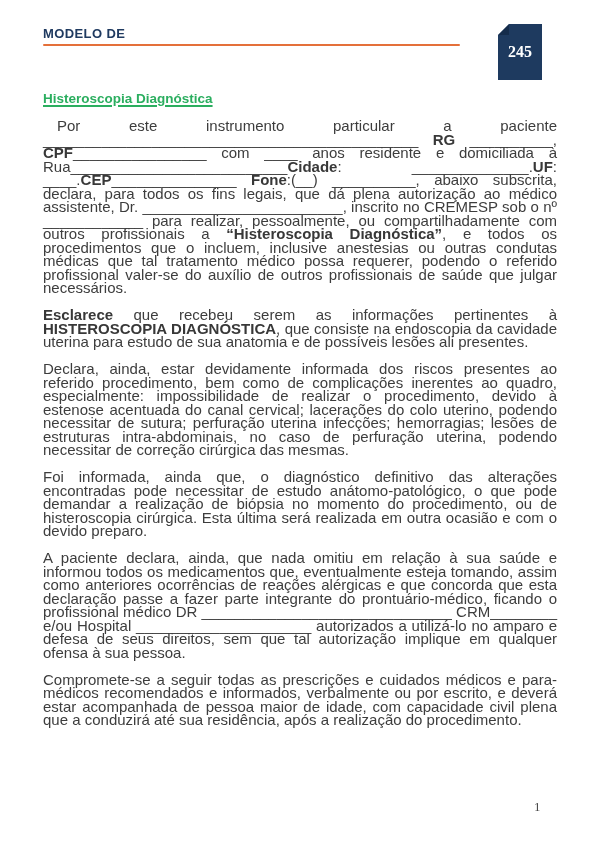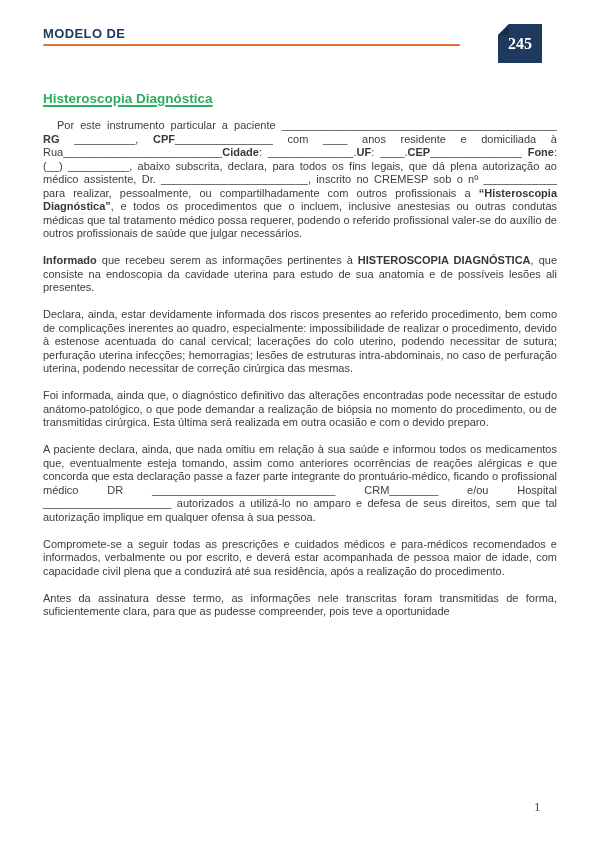--- a/index.html
+++ b/index.html
@@ -20,21 +20,21 @@
   .doc-title {
     font-size:27px; font-weight:400; color:#24416b;
     letter-spacing:0.4px;
   }
   .header-rule {
     margin-top:3px; width:417px; height:2px;
     background:#e4703a; border-radius:1px;
   }
   .badge {
     position:absolute; top:24px; right:58px;
-    width:44px; height:39px;
+    width:44px; height:56px;
     background:#1e3a5f;
     clip-path: polygon(11px 0, 100% 0, 100% 100%, 0 100%, 0 11px);
     display:flex; align-items:center; justify-content:center;
   }
   .badge::before {
     content:""; position:absolute; left:0; top:0;
     width:11px; height:11px; background:#152c4b;
     clip-path: polygon(0 100%, 100% 0, 100% 100%);
   }
   .badge-number {
@@ -46,21 +46,21 @@
     position:absolute; top:91px; left:43px;
     font-size:13.5px; font-weight:bold; color:#2bae5f;
     text-decoration:underline;
     text-decoration-thickness:1.5px;
     text-underline-offset:2px;
     margin:0;
   }
   
   .doc-body {
     position:absolute; top:119px; left:43px; width:514px;
-    font-size:11px; line-height:13.5px; color:#3d3d3d;
+    font-size:15px; line-height:13.5px; color:#3d3d3d;
     text-align:justify;
   }
   .doc-body p { margin:0 0 13.5px 0; }
   .doc-body p.indent { text-indent:14px; }
   .doc-body b { color:#383838; }
   
   .page-number {
     position:absolute; top:799px; left:534px;
     font-family:"Liberation Serif", serif;
     font-size:13px; color:#4a4a4a;
@@ -79,23 +79,22 @@
   </div>
 
   <div class="badge">
     <span class="badge-number">245</span>
   </div>
 
   <h2 class="section-heading">Histeroscopia Diagnóstica</h2>
 
   <div class="doc-body" id="doc-body">
       <p class="indent"><span>Por este instrumento particular a paciente _____________________________________________ </span><b>RG</b><span> __________, </span><b>CPF</b><span>________________ com ____ anos residente e domiciliada à Rua__________________________</span><b>Cidade</b><span>: ______________.</span><b>UF</b><span>: ____.</span><b>CEP</b><span>_______________ </span><b>Fone</b><span>:(__) __________, abaixo subscrita, declara, para todos os fins legais, que dá plena autorização ao médico assistente, Dr. ________________________, inscrito no CREMESP sob o nº ____________ para realizar, pessoalmente, ou compartilhadamente com outros profissionais a </span><b>“Histeroscopia Diagnóstica”</b><span>, e todos os procedimentos que o incluem, inclusive anestesias ou outras condutas médicas que tal tratamento médico possa requerer, podendo o referido profissional valer-se do auxílio de outros profissionais de saúde que julgar necessários.</span></p>
-      <p><b>Informado</b><span> que recebeu serem as informações pertinentes à </span><b>HISTEROSCOPIA DIAGNÓSTICA</b><span>, que consiste na endoscopia da cavidade uterina para estudo de sua anatomia e de possíveis lesões ali presentes.</span></p>
+      <p><b>Esclarece</b><span> que recebeu serem as informações pertinentes à </span><b>HISTEROSCOPIA DIAGNÓSTICA</b><span>, que consiste na endoscopia da cavidade uterina para estudo de sua anatomia e de possíveis lesões ali presentes.</span></p>
       <p><span>Declara, ainda, estar devidamente informada dos riscos presentes ao referido procedimento, bem como de complicações inerentes ao quadro, especialmente: impossibilidade de realizar o procedimento, devido à estenose acentuada do canal cervical; lacerações do colo uterino, podendo necessitar de sutura; perfuração uterina infecções; hemorragias; lesões de estruturas intra-abdominais, no caso de perfuração uterina, podendo necessitar de correção cirúrgica das mesmas.</span></p>
-      <p><span>Foi informada, ainda que, o diagnóstico definitivo das alterações encontradas pode necessitar de estudo anátomo-patológico, o que pode demandar a realização de biópsia no momento do procedimento, ou de transmitidas cirúrgica. Esta última será realizada em outra ocasião e com o devido preparo.</span></p>
+      <p><span>Foi informada, ainda que, o diagnóstico definitivo das alterações encontradas pode necessitar de estudo anátomo-patológico, o que pode demandar a realização de biópsia no momento do procedimento, ou de histeroscopia cirúrgica. Esta última será realizada em outra ocasião e com o devido preparo.</span></p>
       <p><span>A paciente declara, ainda, que nada omitiu em relação à sua saúde e informou todos os medicamentos que, eventualmente esteja tomando, assim como anteriores ocorrências de reações alérgicas e que concorda que esta declaração passe a fazer parte integrante do prontuário-médico, ficando o profissional médico DR ______________________________ CRM________ e/ou Hospital _____________________ autorizados a utilizá-lo no amparo e defesa de seus direitos, sem que tal autorização implique em qualquer ofensa à sua pessoa.</span></p>
       <p><span>Compromete-se a seguir todas as prescrições e cuidados médicos e para-médicos recomendados e informados, verbalmente ou por escrito, e deverá estar acompanhada de pessoa maior de idade, com capacidade civil plena que a conduzirá até sua residência, após a realização do procedimento.</span></p>
-      <p><span>Antes da assinatura desse termo, as informações nele transcritas foram transmitidas de forma, suficientemente clara, para que as pudesse compreender, pois teve a oportunidade</span></p>
     </div>
 
   <div class="page-number">1</div>
 
 </div>
 
 </body></html>

